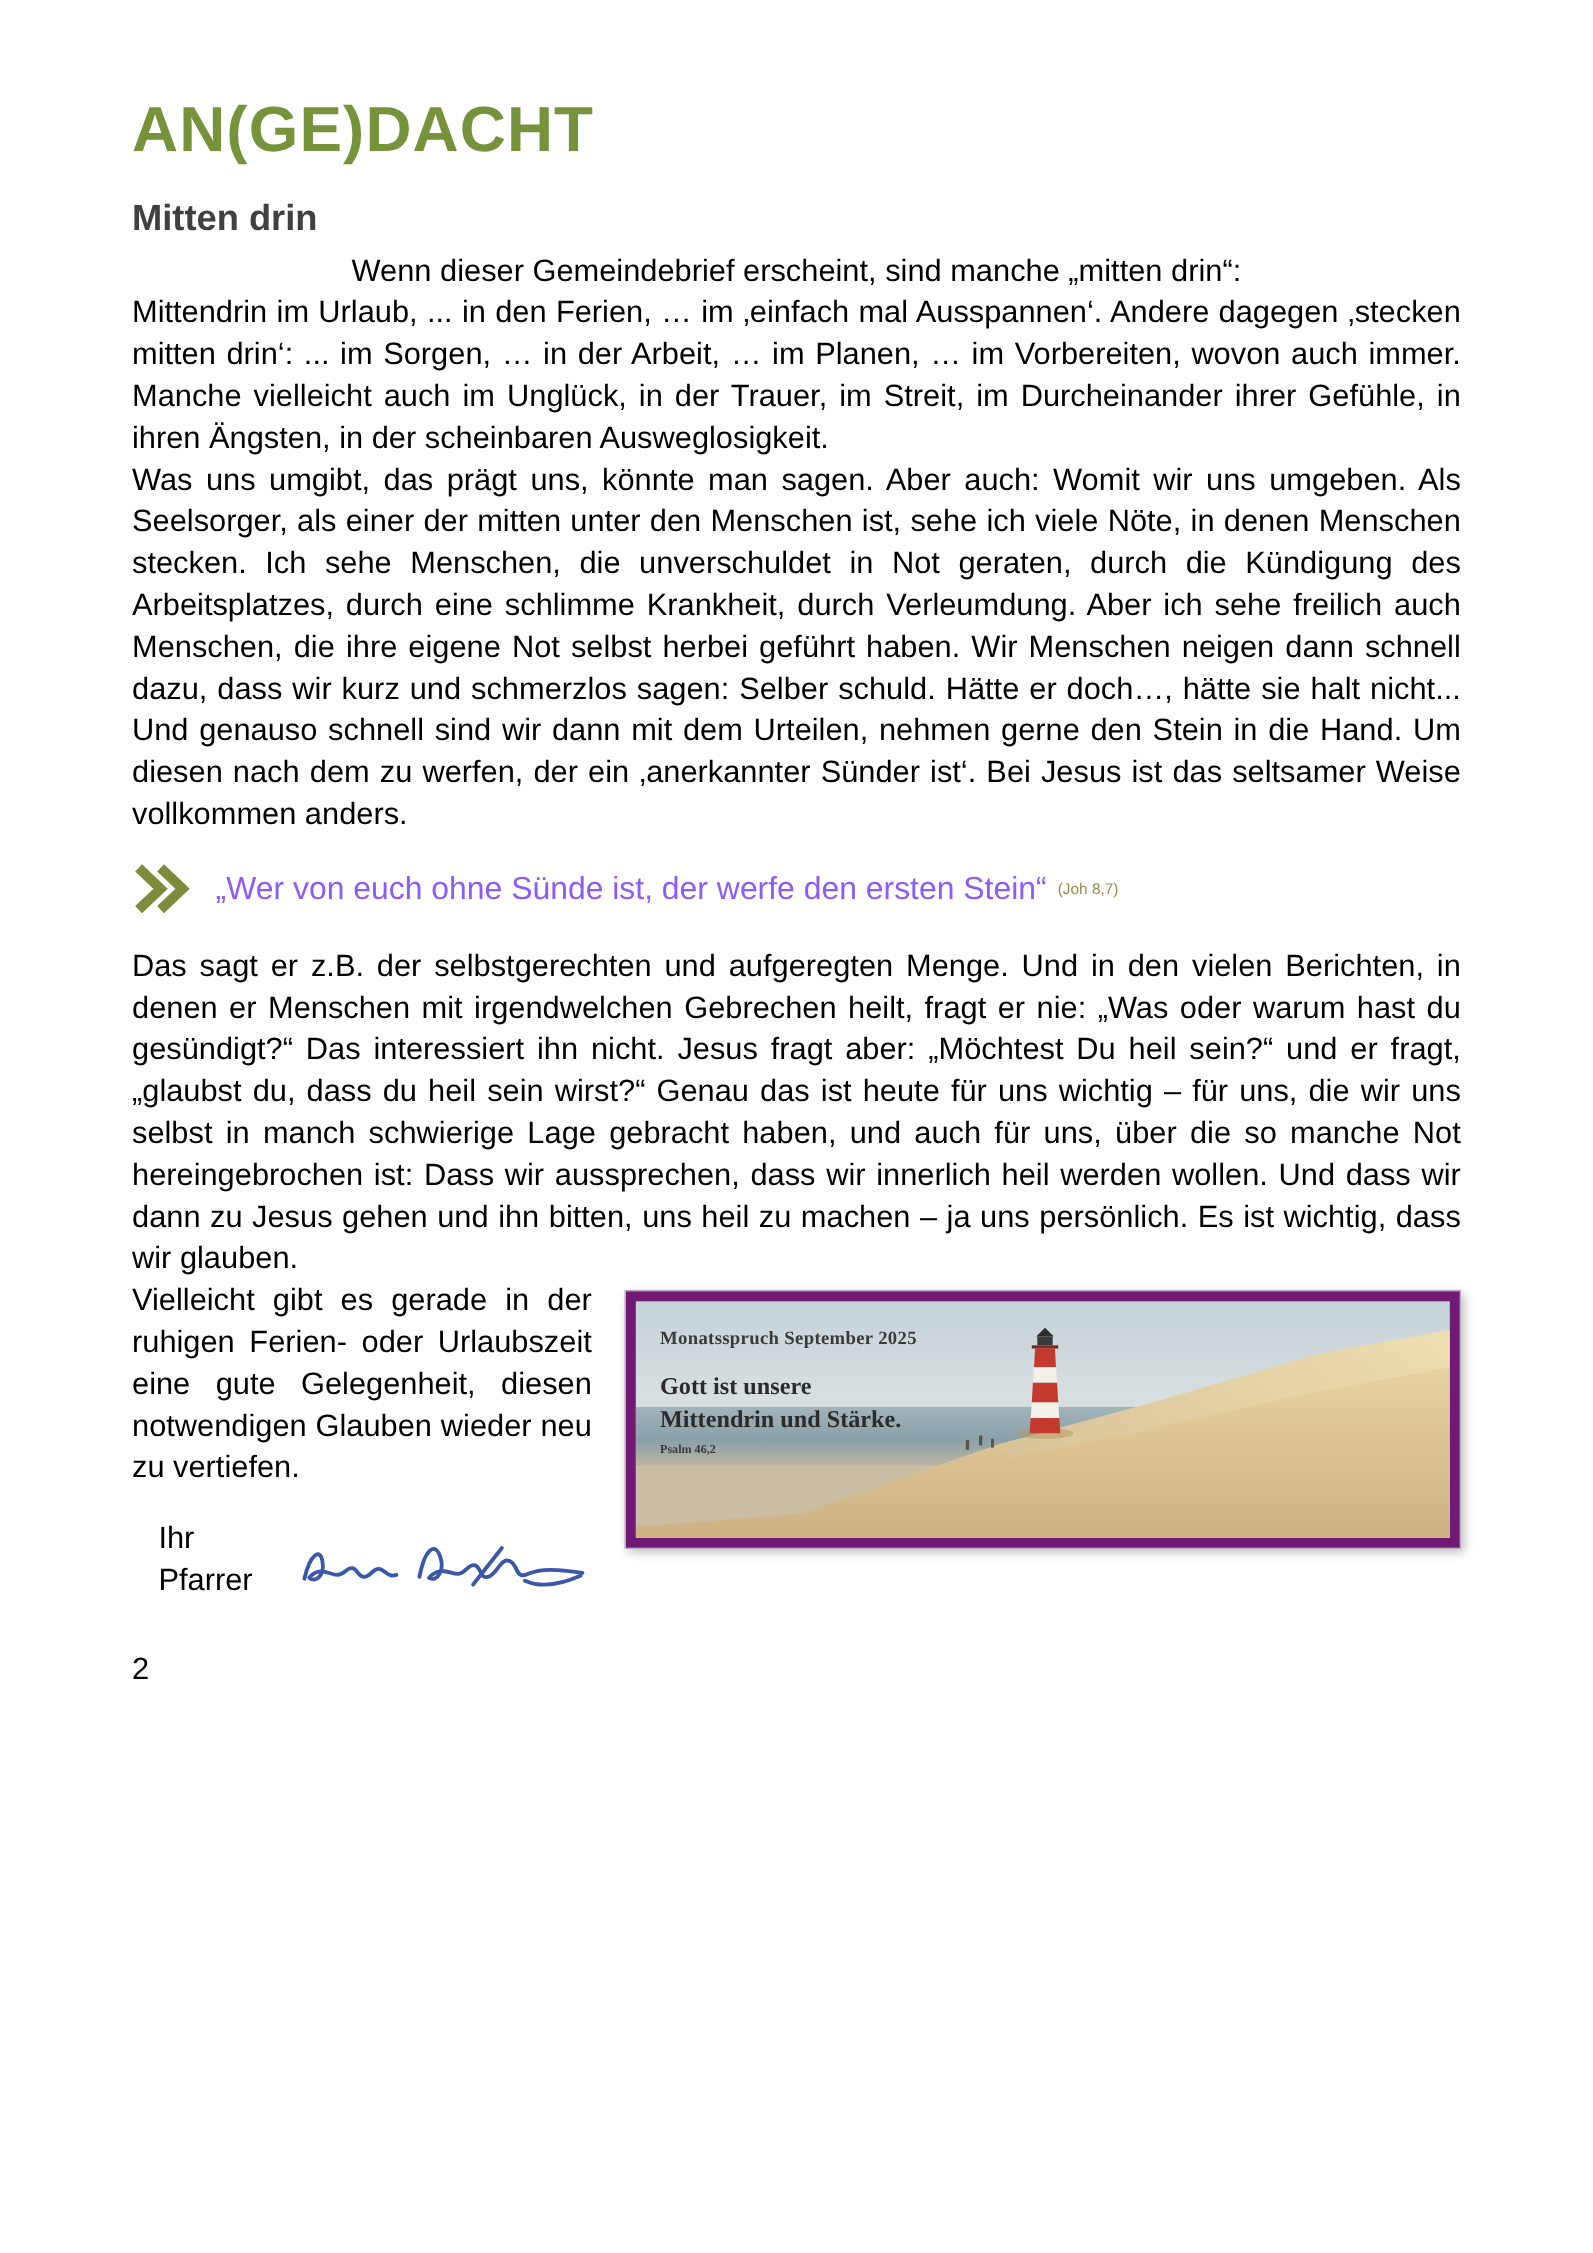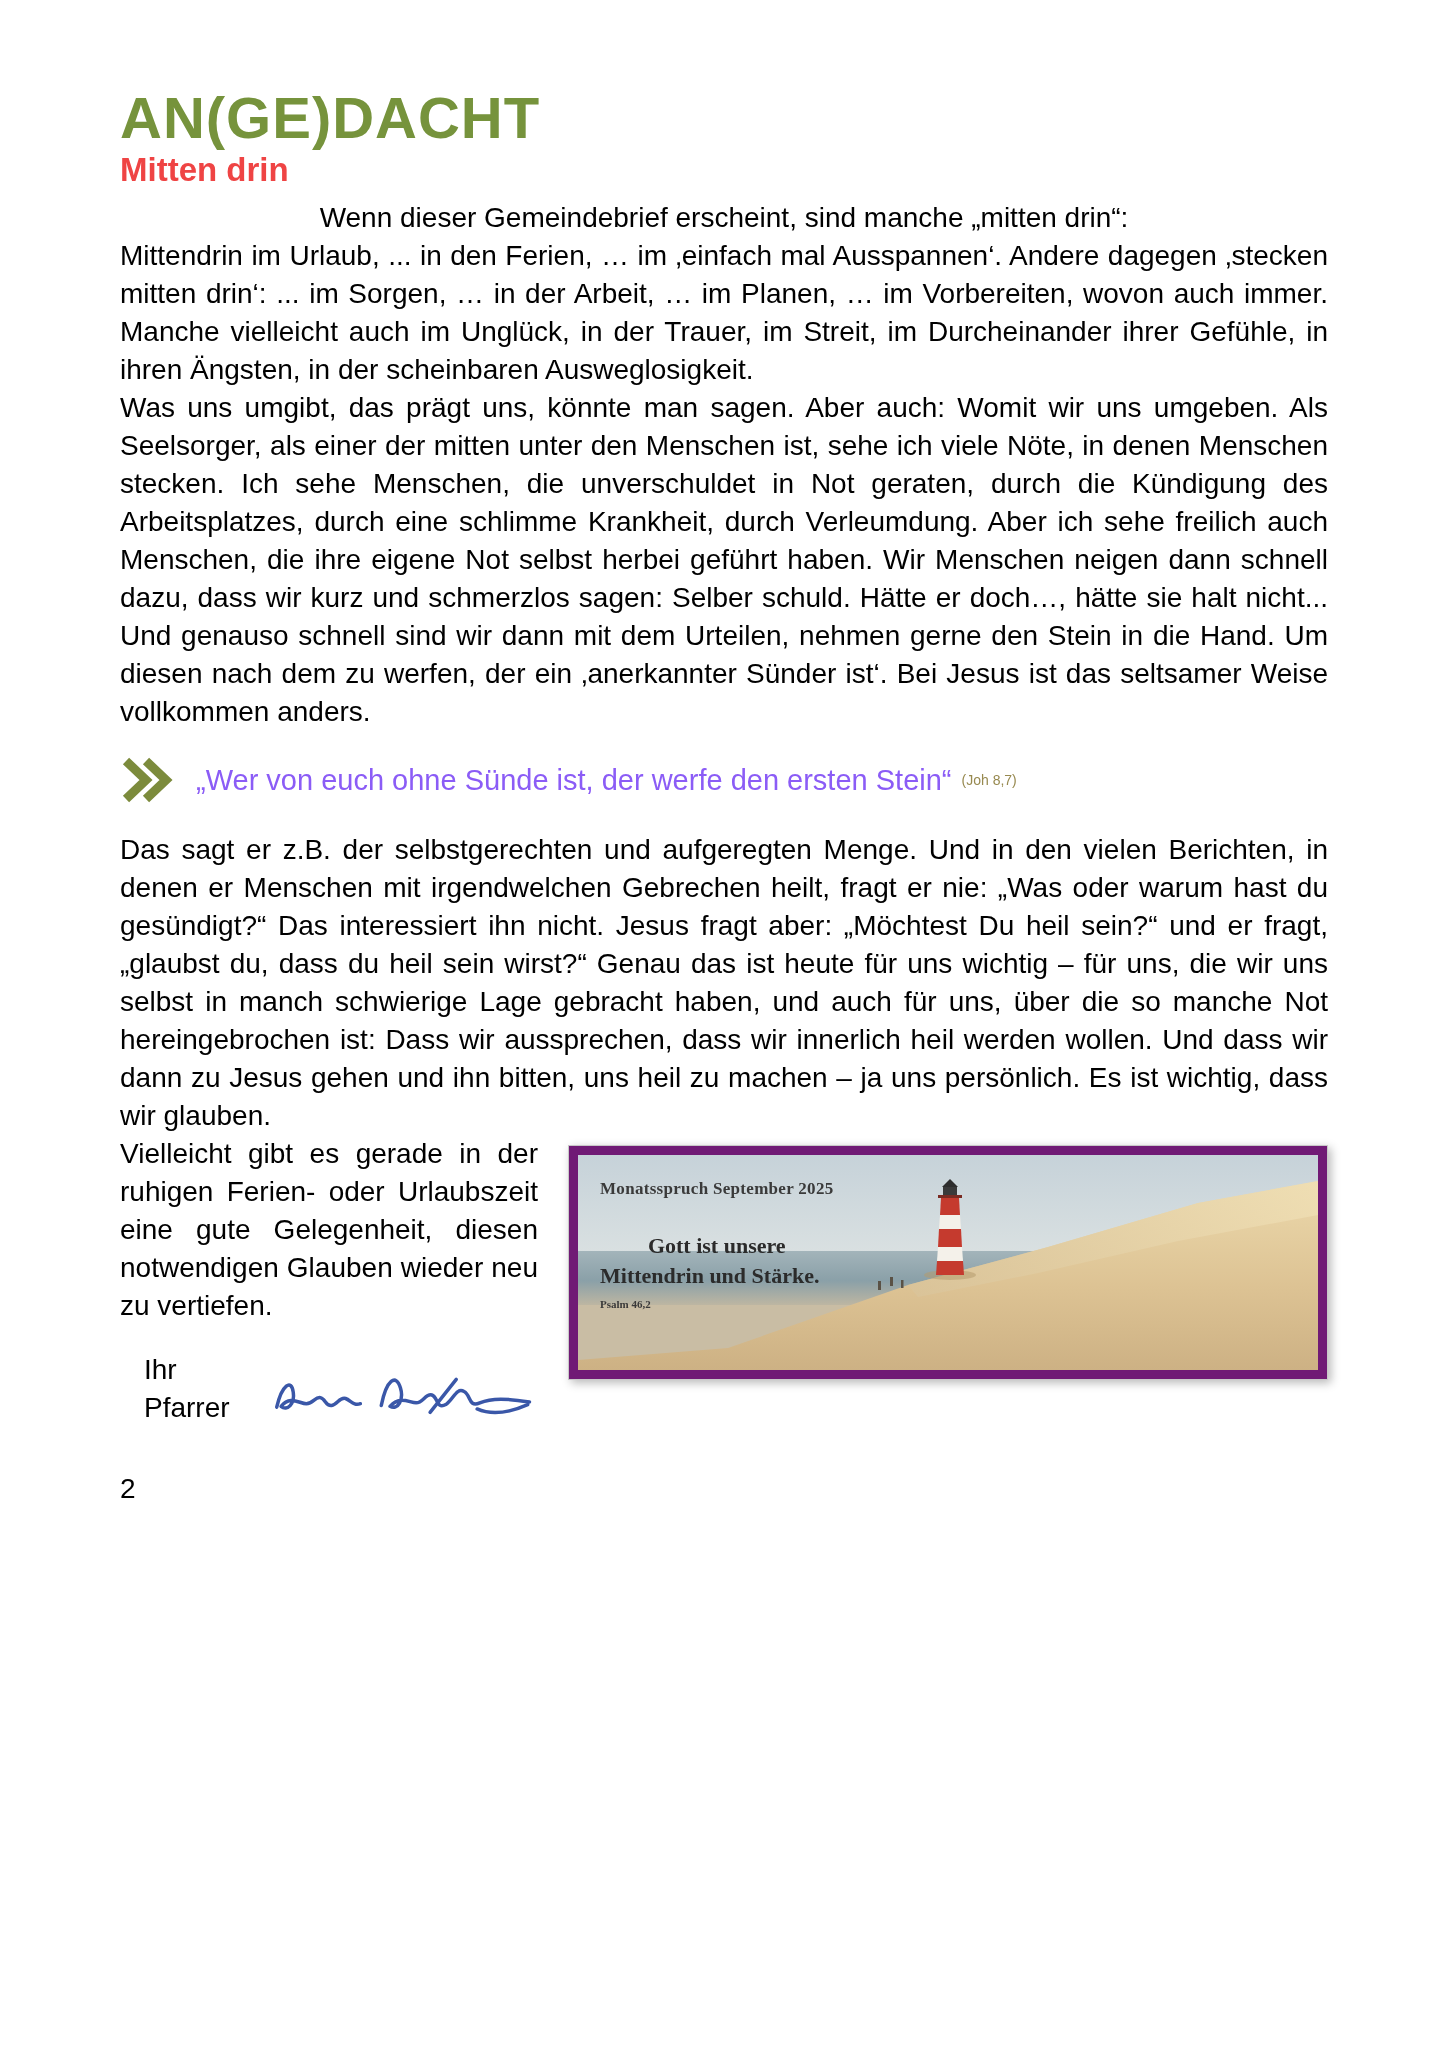--- a/index.html
+++ b/index.html
@@ -17,23 +17,24 @@
     background:#fff;
   }
   .title {
     margin-top:84px;
     font-size:58px;
     font-weight:bold;
     letter-spacing:1px;
     color:#76933C;
   }
   .heading {
+    margin-top:28px;
     font-size:33px;
     font-weight:bold;
-    color:#ef4444;
+    color:#404040;
   }
   .body-text {
     font-size:28px;
     line-height:38px;
     text-align:justify;
     color:#000;
   }
   .first-line { margin-top:10px; text-align:center; }
   .quote-row {
     display:flex;
@@ -75,21 +76,21 @@
     position:absolute; left:0; top:96px;
     width:100%; height:54px;
     background:linear-gradient(#a3b4ba 0%, #8aa0a8 55%, #bdb6a2 100%);
   }
   .dune-svg { position:absolute; left:0; top:0; }
   .card-text { position:absolute; left:22px; top:24px; }
   .card-header {
     font-size:17px; font-weight:bold; color:#3a3a3a; letter-spacing:0.3px;
   }
   .card-verse { font-size:22px; font-weight:bold; color:#2b2b2b; line-height:30px; }
-  .card-verse.v1 { margin-top:32px;text-align:center; }
+  .card-verse.v1 { margin-top:18px; }
   .card-ref { font-size:11px; font-weight:bold; color:#3a3a3a; margin-top:7px; }
 
   .signature-row {
     display:flex;
     align-items:flex-end;
     margin-top:26px;
     height:86px;
   }
   .sig-label { font-size:28px; line-height:38px; margin-bottom:10px;margin-left:24px; }
   .signature-svg { margin-left:14px; display:block; }

